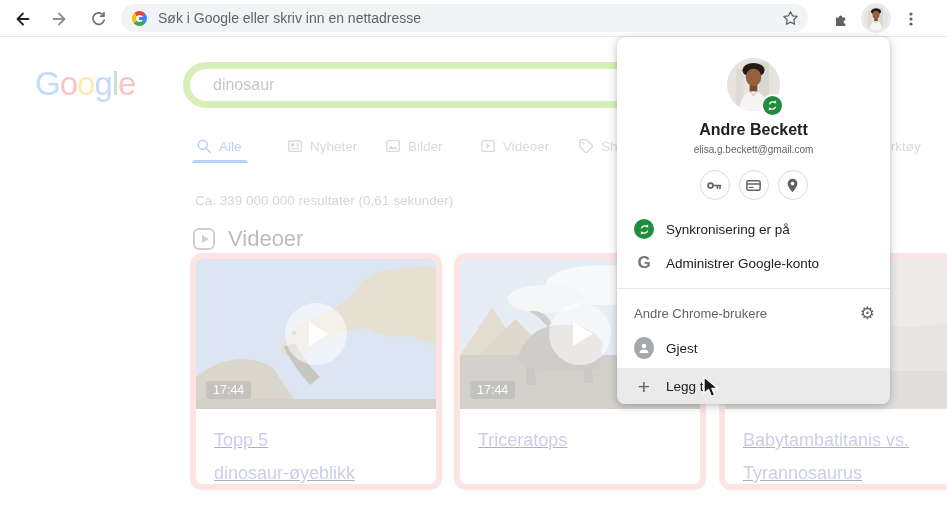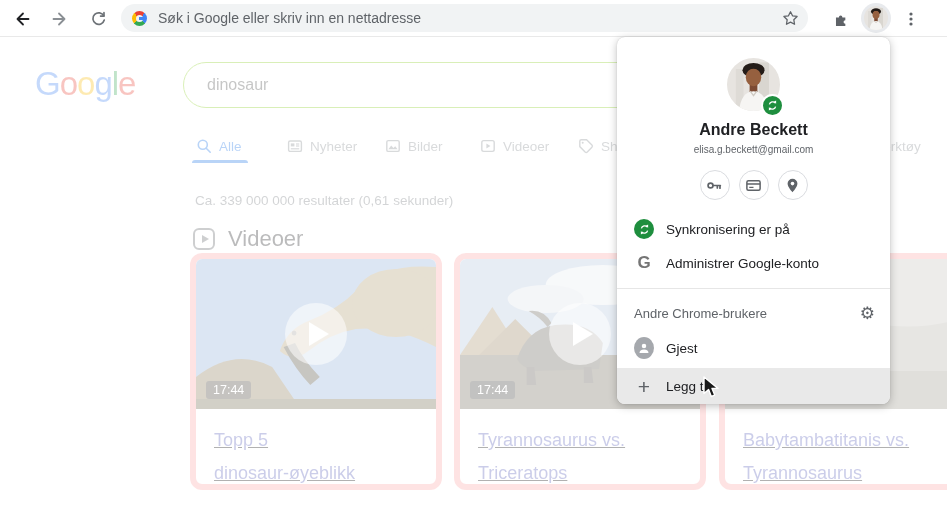--- a/index.html
+++ b/index.html
@@ -21,21 +21,21 @@
   .g-fav::after{content:"";position:absolute;right:1px;top:6px;width:7px;height:3px;background:#4285f4;}
   .omni-text{margin-left:11px;font-size:14px;color:#5f6368;flex:1 1 auto;white-space:nowrap;overflow:hidden;}
   .omni-star{margin-right:9px;flex:0 0 auto;display:flex;}
   .avatar-btn{position:absolute;left:861px;top:3px;width:30px;height:30px;border-radius:50%;
     background:#e8eaed;display:flex;align-items:center;justify-content:center;}
   .avatar-sm{width:24px;height:24px;border-radius:50%;overflow:hidden;display:block;}
   
   .page{position:absolute;top:37px;left:0;width:947px;height:494px;opacity:0.3;}
   .glogo{position:absolute;left:35px;top:29px;font-size:33px;line-height:36px;font-weight:500;letter-spacing:-1px;}
   .gl-b{color:#4285f4}.gl-r{color:#ea4335}.gl-y{color:#fbbc05}.gl-g{color:#34a853}
-  .searchbox{position:absolute;left:183px;top:25px;width:645px;height:46px;border:1px solid #84cc16;
+  .searchbox{position:absolute;left:183px;top:25px;width:645px;height:46px;border:7px solid #84cc16;
     border-radius:24px;background:#fff;display:flex;align-items:center;}
   .searchbox span{margin-left:23px;font-size:16px;color:#454746;}
   .tab{position:absolute;top:98px;height:22px;display:flex;align-items:center;gap:7px;
     font-size:13.5px;color:#80868b;}
   .tab svg{display:block;}
   .tab.active{color:#1a73e8;}
   .tab-underline{position:absolute;left:192px;top:123px;width:56px;height:3px;background:#1a73e8;
     border-radius:3px 3px 0 0;}
   .stats{position:absolute;left:195px;top:156px;font-size:13.5px;color:#70757a;}
   .vh-icon{position:absolute;left:193px;top:191px;width:22px;height:22px;border:2px solid #5f6368;
@@ -235,21 +235,20 @@
         <path d="M60,100 Q70,70 100,66 Q136,62 150,84 L146,110 L78,112 Q64,108 60,100 Z" fill="#615c52"></path>
         <path d="M96,64 Q88,50 72,52 Q84,58 92,68 Z" fill="#615c52"></path>
         <path d="M70,108 L70,126 L80,126 L78,108 Z M130,108 L130,124 L140,124 L138,108 Z" fill="#55504a"></path>
         <path d="M206,20 Q188,30 186,52 Q184,74 198,92 L226,96 Q236,70 230,44 Q224,24 206,20 Z" fill="#6b6055"></path>
         <path d="M204,28 Q214,34 220,30 L214,44 Q208,40 204,36 Z" fill="#8c2f23"></path>
       </svg>
       <div class="play"></div>
       <div class="dur">17:44</div>
     </div>
     <div class="vtitle">
-      <span>Tyrannosaurus vs.</span>
       <span>Triceratops</span>
     </div>
   </div>
 
   <div class="vcard vc3">
     <div class="thumb">
       <svg viewBox="0 0 252 150" preserveAspectRatio="none">
         <rect width="252" height="150" fill="#c6c3bd"></rect>
         <path d="M0,70 Q60,44 130,60 Q200,76 252,58 L252,150 L0,150 Z" fill="#b2afa6"></path>
         <path d="M0,112 L252,112 L252,150 L0,150 Z" fill="#9b978c"></path>

